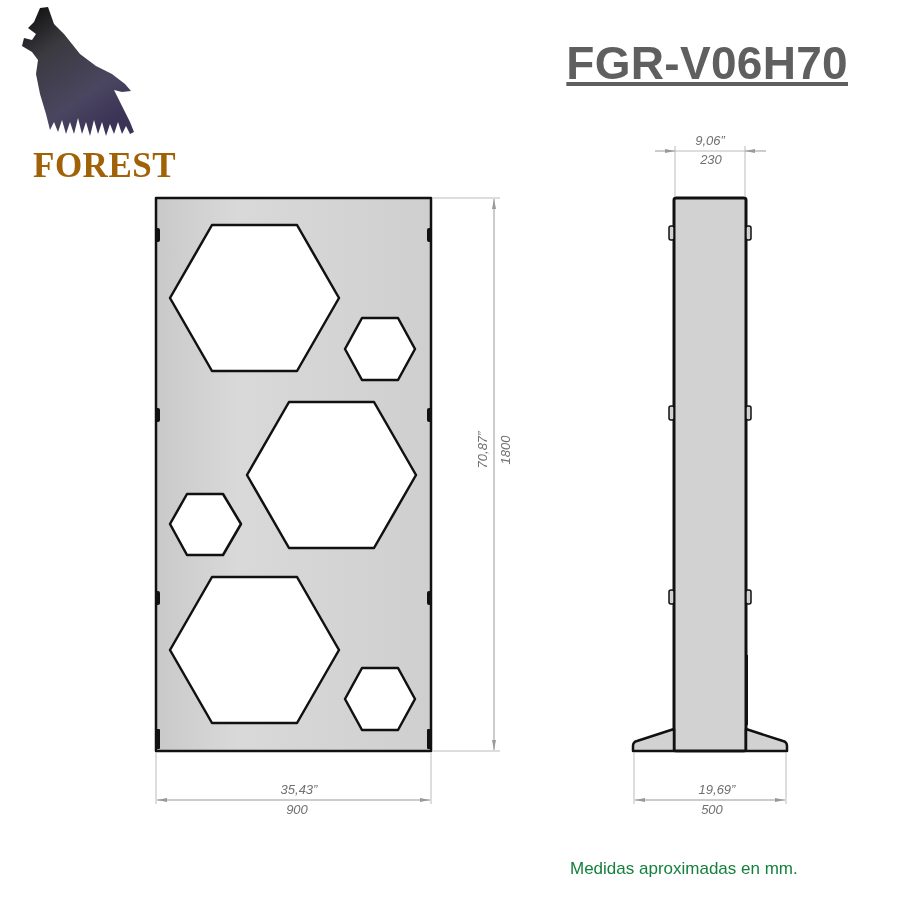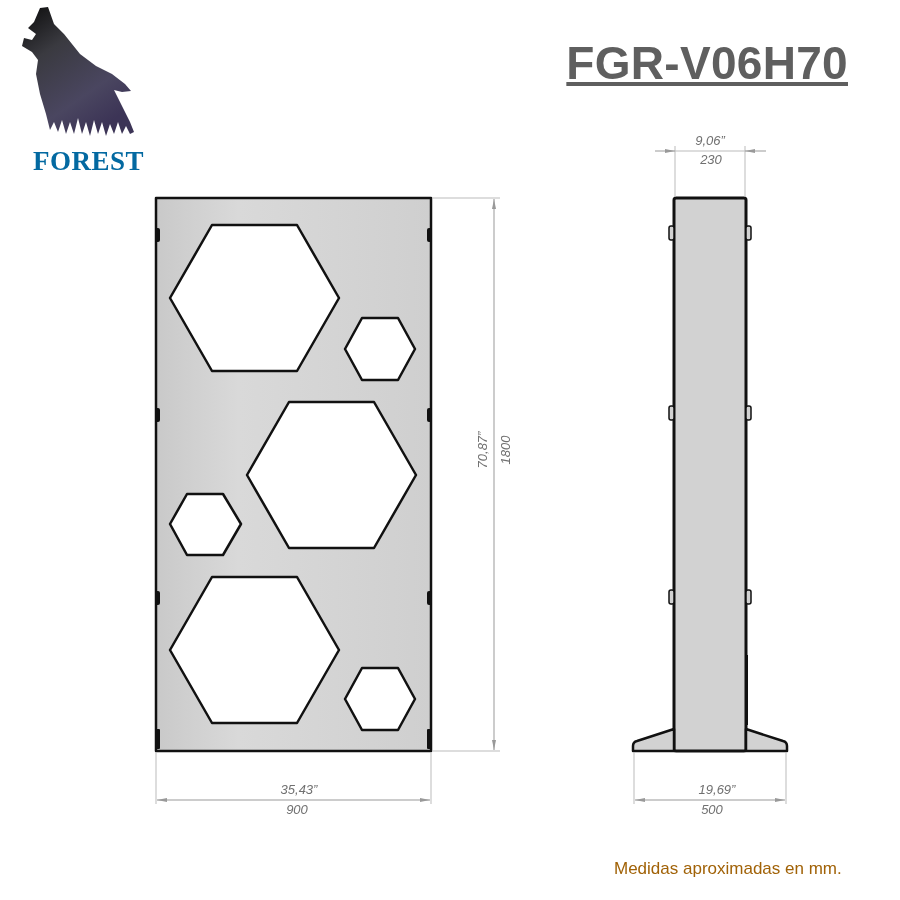--- a/index.html
+++ b/index.html
@@ -1,22 +1,22 @@
 <!DOCTYPE html>
 <html><head>
 <meta charset="utf-8">
 <style>
   html, body { margin: 0; padding: 0; background: #ffffff; }
   body { width: 900px; height: 900px; position: relative; overflow: hidden; font-family: "Liberation Sans", sans-serif; }
   .logo { position: absolute; left: 18px; top: 4px; width: 125px; height: 180px; }
-  .logo-text { position: absolute; left: 33px; top: 146px; font-family: "Liberation Serif", serif; font-weight: bold; font-size: 27px; color: #0369a1; letter-spacing: 0.5px; }
+  .logo-text { position: absolute; left: 33px; top: 146px; font-family: "Liberation Serif", serif; font-weight: bold; font-size: 35px; color: #a16207; letter-spacing: 0.5px; }
   .title { position: absolute; right: 52px; top: 36px; font-family: "Liberation Sans", sans-serif; font-weight: bold; font-size: 46px; color: #5f5f5f; letter-spacing: 0.3px; text-decoration: underline; }
   .drawing { position: absolute; left: 0; top: 0; width: 900px; height: 900px; }
   .dim { font-family: "Liberation Sans", sans-serif; font-style: italic; font-size: 13px; fill: #707070; }
-  .note { position: absolute; left: 570px; top: 859px; font-size: 17px; color: #a16207; margin-left: 44px; }
+  .note { position: absolute; left: 570px; top: 859px; font-size: 17px; color: #15803d; }
 </style>
 </head>
 <body>
 
 <div class="logo">
   <svg width="125" height="150" viewBox="0 0 125 150">
     <defs>
       <linearGradient id="wolfGrad" x1="0" y1="0" x2="0.6" y2="1">
         <stop offset="0" stop-color="#0c0c0c"></stop>
         <stop offset="0.35" stop-color="#3a3a40"></stop>

